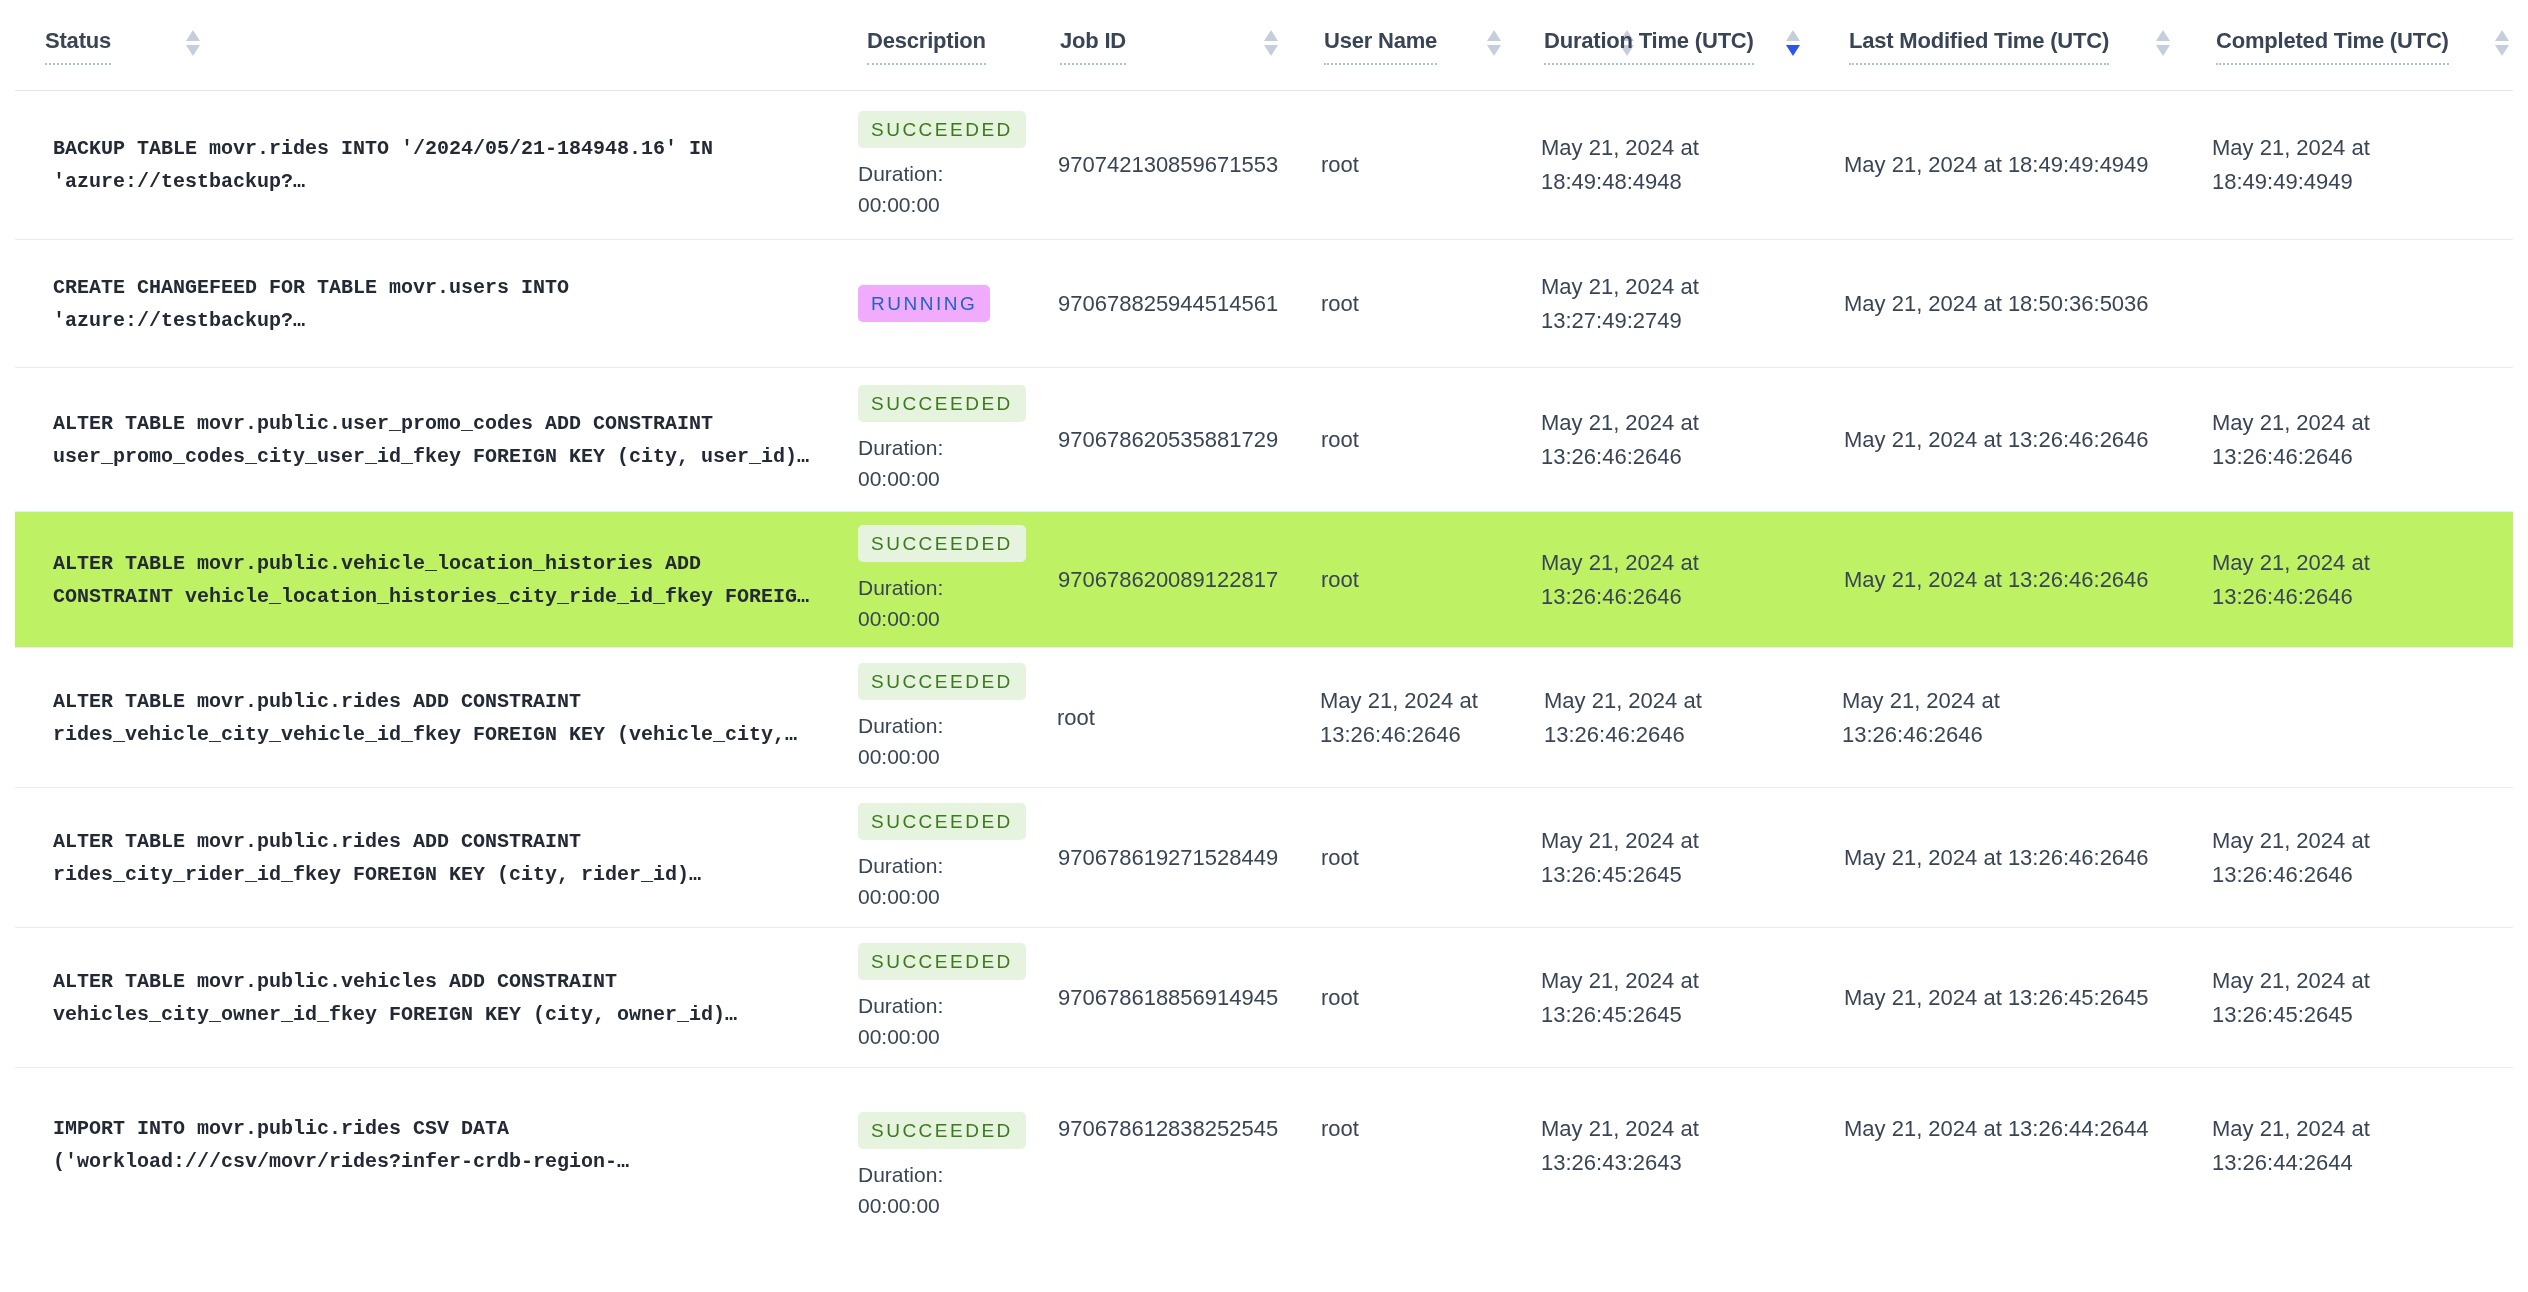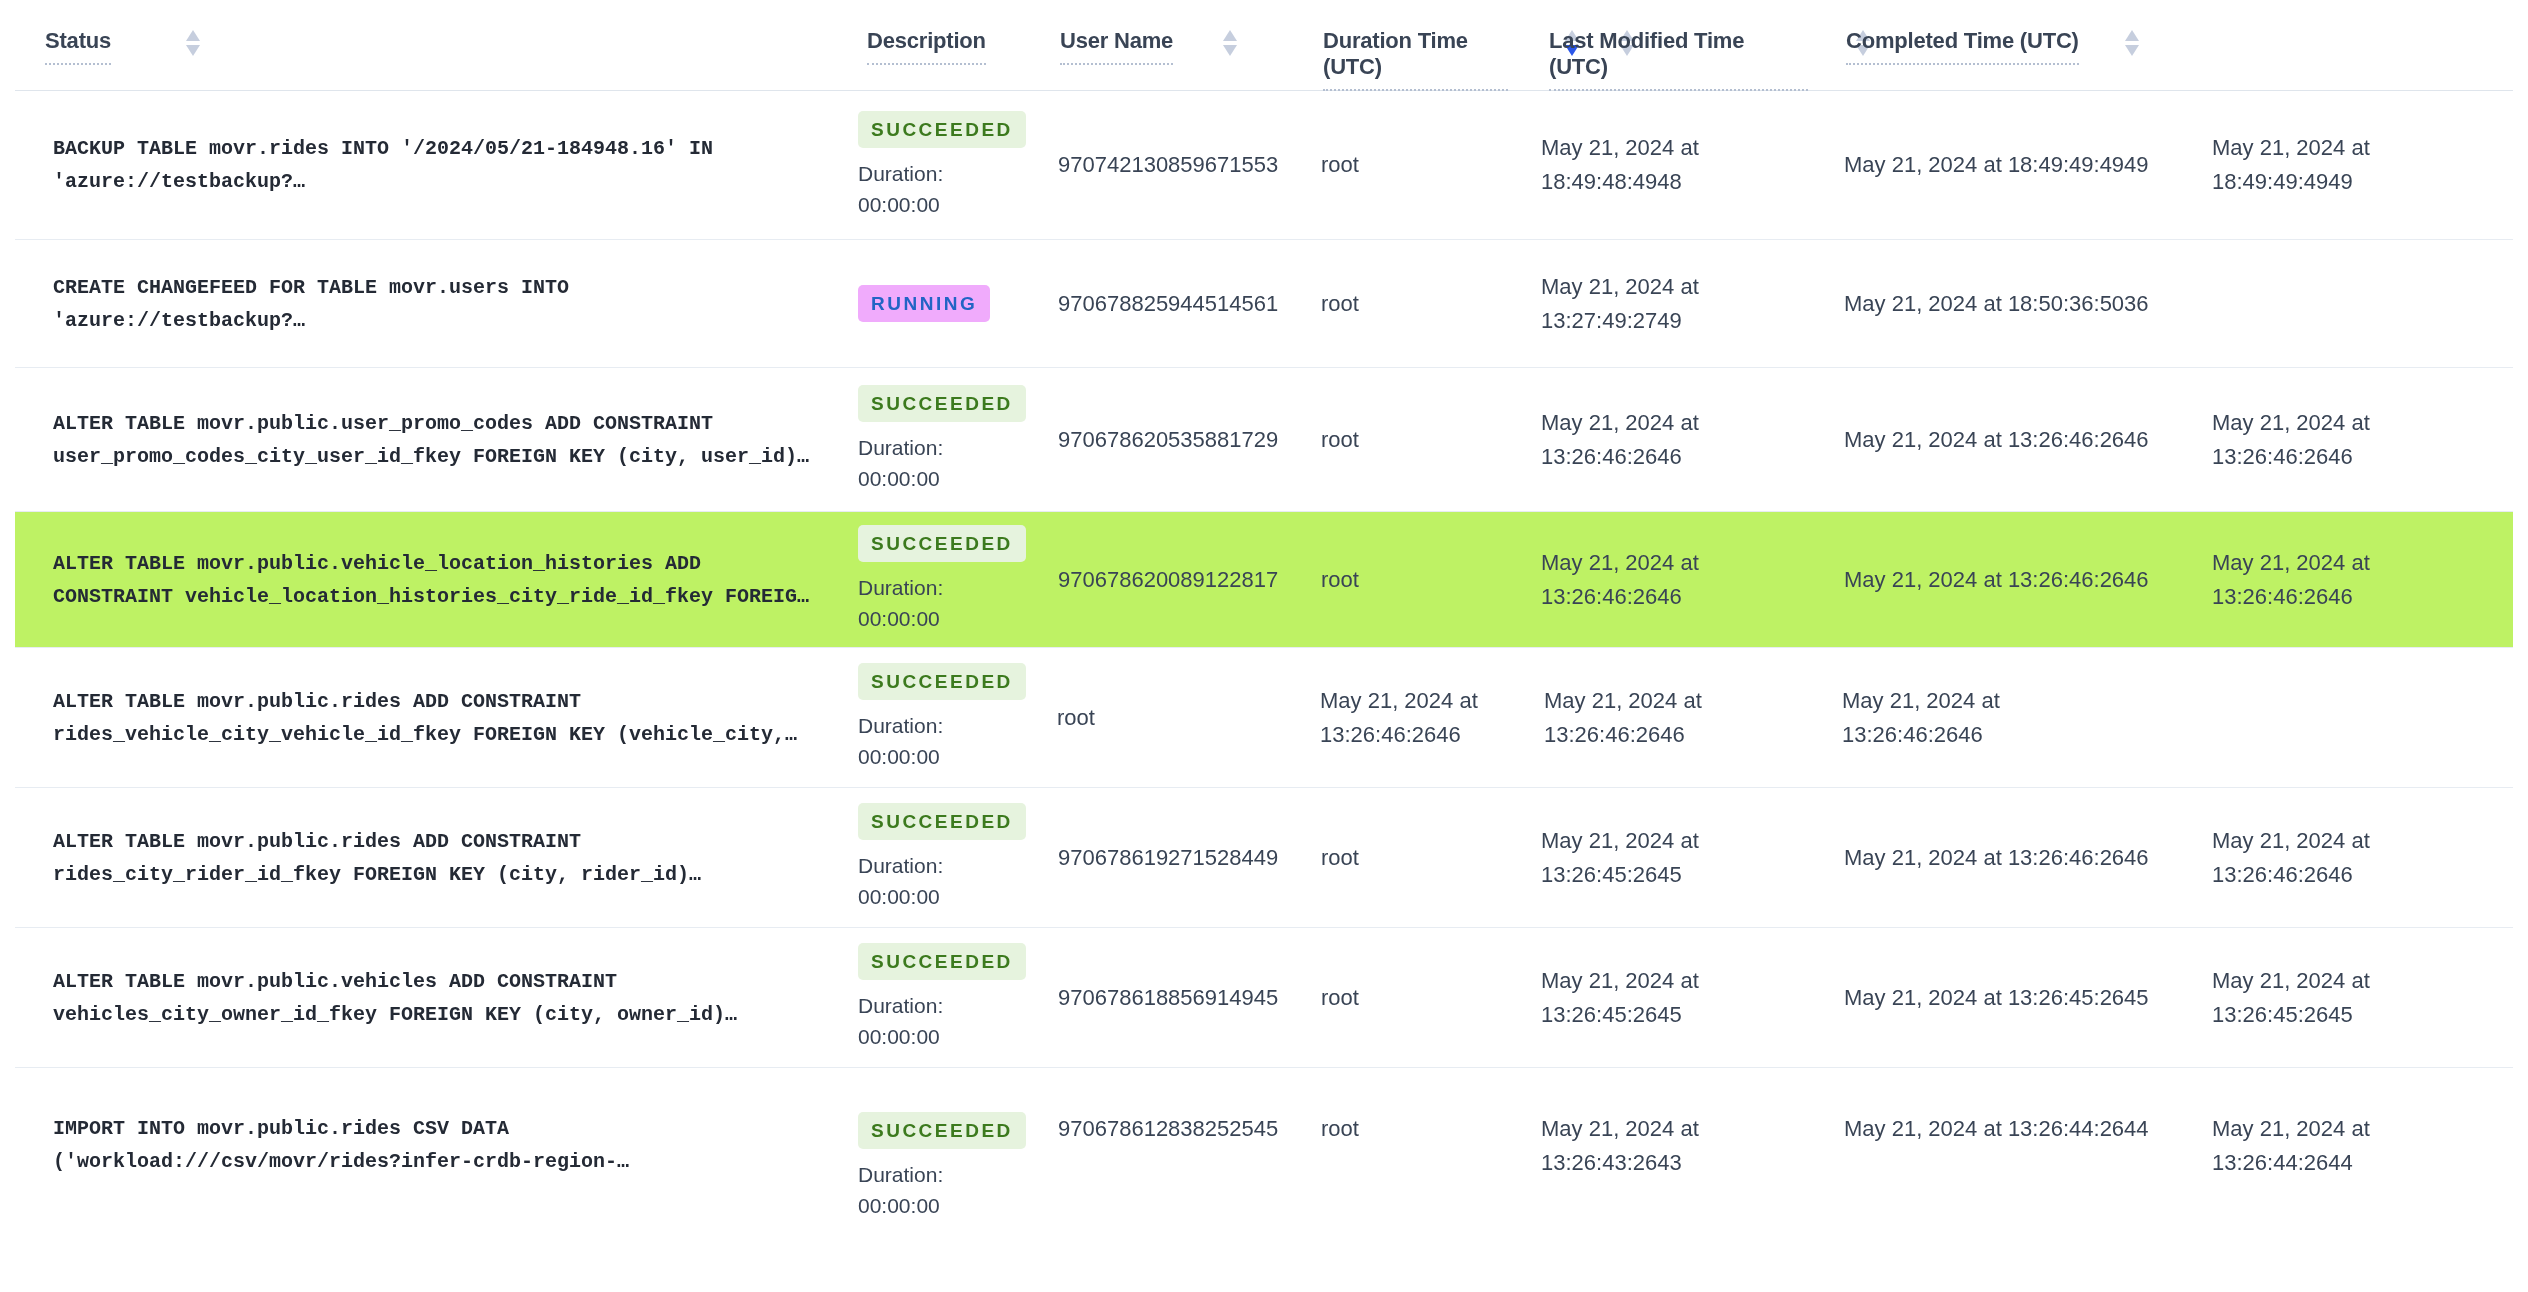--- a/index.html
+++ b/index.html
@@ -25,21 +25,21 @@
   .row:nth-child(1){height:149px}.row:nth-child(2){height:128px}.row:nth-child(3){height:144px}
   .row:nth-child(4){height:136px}.row:nth-child(5){height:140px}.row:nth-child(6){height:140px}
   .row:nth-child(7){height:140px}.row:nth-child(8){height:236px;border-bottom:none}
   .cell{display:flex;flex-direction:column;justify-content:center;box-sizing:border-box;}
   .row:nth-child(8) .cell{justify-content:flex-start;padding-top:44px;}
   .cell.c-desc{padding-left:38px;font-weight:bold;}
   .mono{font-family:"Liberation Mono",monospace;font-size:20px;line-height:33px;color:#242a35;
     width:771px;word-wrap:break-word;}
   .cell.c-status{padding-left:29px;align-items:flex-start;}
   .badge{display:inline-flex;align-items:center;height:37px;padding:0 13px;border-radius:5px;
-    font-size:19px;font-weight:700;letter-spacing:2.5px;line-height:37px;white-space:nowrap;
+    font-size:19px;font-weight:400;letter-spacing:2.5px;line-height:37px;white-space:nowrap;
     margin-bottom:10px;}
   .dur{font-size:21px;line-height:31px;color:#394455;}
   .cell.c-job{padding-left:35px}.cell.c-user{padding-left:34px}
   .cell.c-created{padding-left:33px}.cell.c-modified{padding-left:36px}.cell.c-completed{padding-left:34px}
   .val{font-size:22px;line-height:34px;color:#394455;}
   .date-narrow{max-width:220px;}
 </style>
 </head>
 <body>
 
@@ -53,20 +53,27 @@
           <i class="tri down"></i>
         </span>
     </div>
     <div class="hcell c1 h1">
       <span class="htitle">Description</span>
       <span class="sort-arrows">
           <i class="tri up"></i>
           <i class="tri down"></i>
         </span>
     </div>
+    <div class="hcell c3 h3">
+      <span class="htitle">Job ID</span>
+      <span class="sort-arrows">
+          <i class="tri up"></i>
+          <i class="tri down"></i>
+        </span>
+    </div>
     <div class="hcell c4 h4">
       <span class="htitle">User Name</span>
       <span class="sort-arrows">
           <i class="tri up"></i>
           <i class="tri down"></i>
         </span>
     </div>
     <div class="hcell c5 h5">
       <span class="htitle">Duration Time (UTC)</span>
       <span class="sort-arrows">

